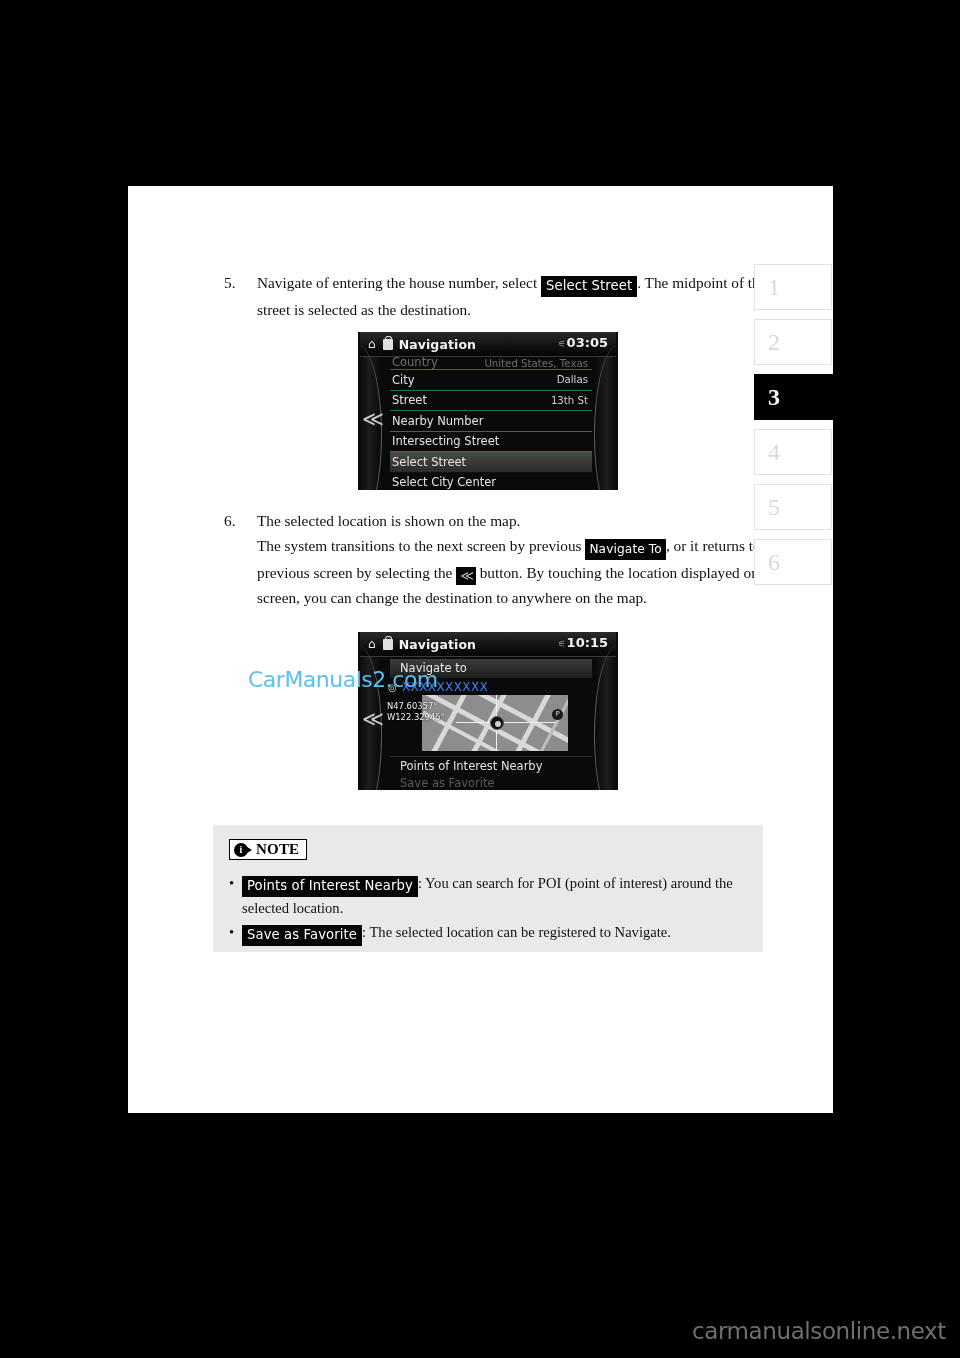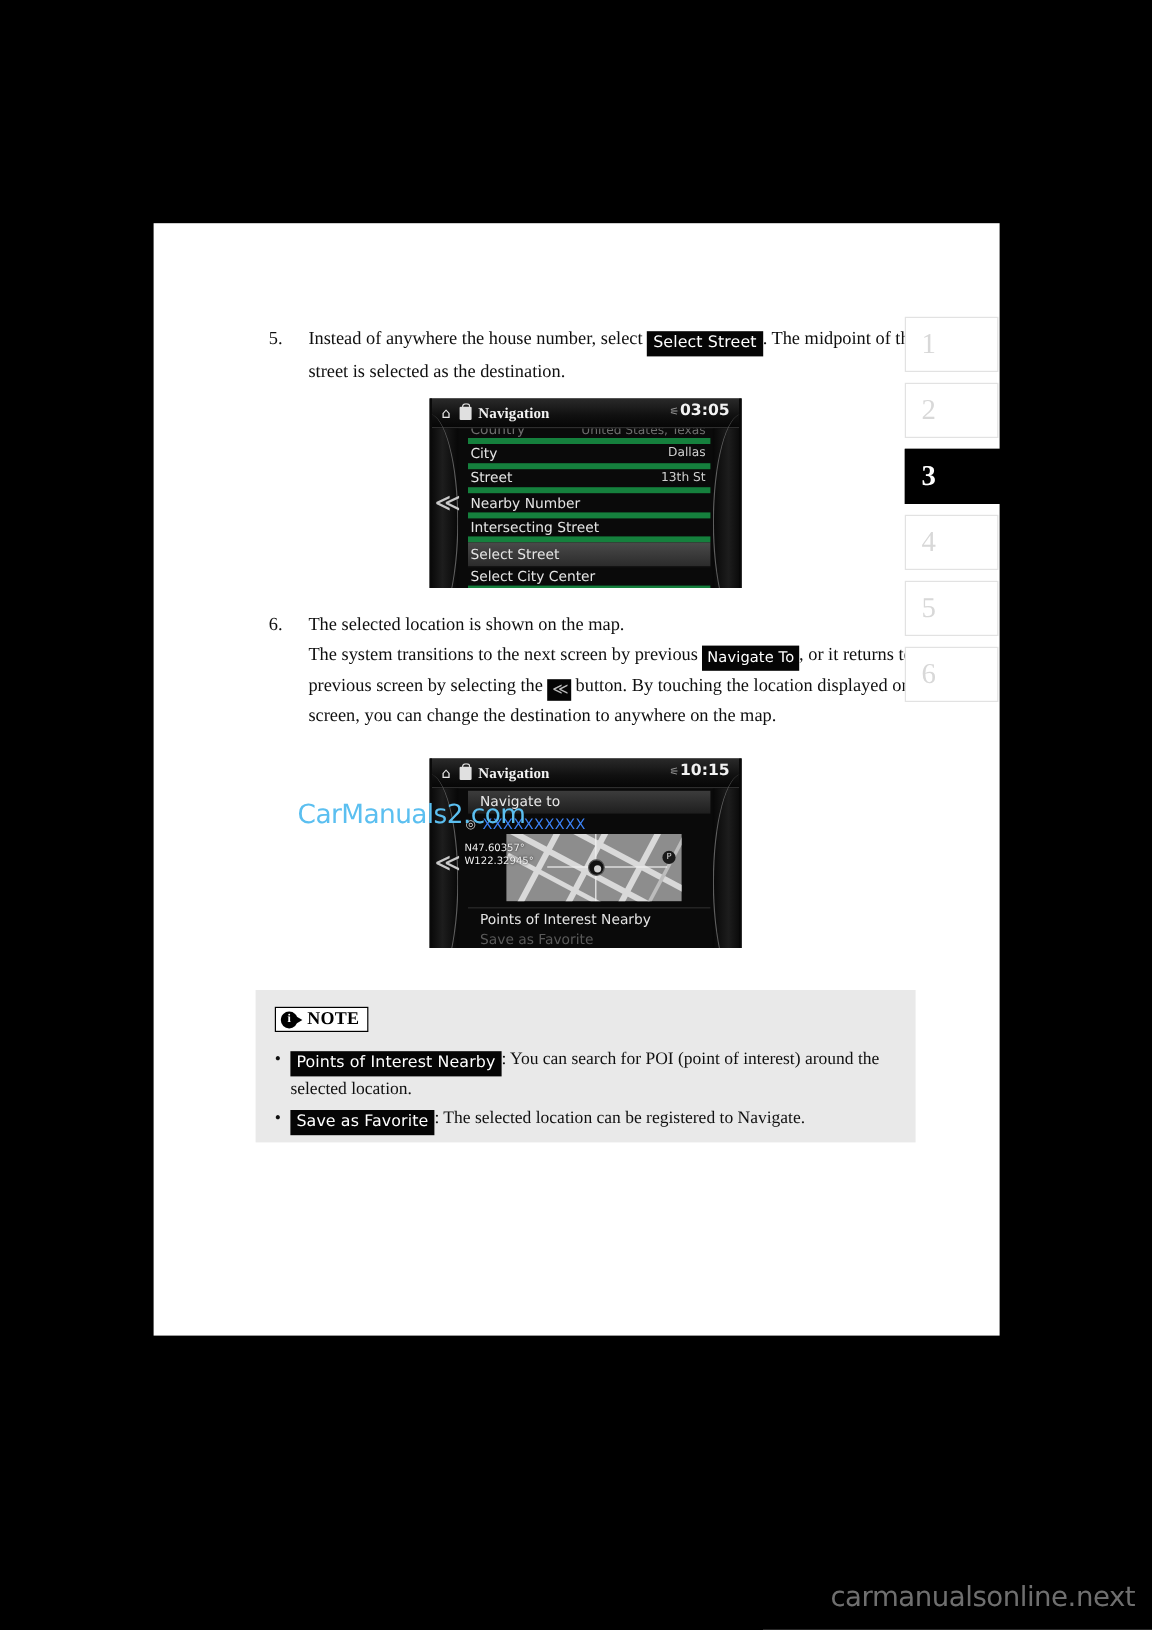--- a/index.html
+++ b/index.html
@@ -95,21 +95,21 @@
   .dev-header {
     position: relative;
     height: 25px;
     background: linear-gradient(#2a2a2a, #101010 60%, #060606);
     display: flex; align-items: center;
     padding: 0 8px;
     border-bottom: 1px solid #3a3a3a;
   }
   .dev-title {
     color: #f2f2f2; font-size: 12.5px; font-weight: bold;
-    margin-left: 6px; letter-spacing: .1px; font-family: Liberation Serif, serif;
+    margin-left: 6px; letter-spacing: .1px;
   }
   .dev-clock {
     position: absolute; right: 8px; top: 3px;
     color: #f2f2f2; font-size: 13px; font-weight: bold;
   }
   .bt-icon {
     position: absolute; right: 50px; top: 7px;
     color: #9a9a9a; font-size: 9px;
   }
   .home-ic { color: #e8e8e8; font-size: 12px; line-height: 1; }
@@ -148,21 +148,21 @@
     color: #c9c9c9; font-size: 21px; line-height: 1;
     letter-spacing: -5px; z-index: 4;
   }
 
   
   .rows { position: absolute; left: 30px; right: 24px; top: 0; }
   .row {
     position: relative;
     height: 20.5px;
     display: flex; align-items: center; justify-content: space-between;
-    border-bottom: 5px solid #15803d;
+    border-bottom: 1px solid #15803d;
     color: #e4e4e4; font-size: 11.5px;
     padding: 0 4px 0 2px;
   }
   .row .val { color: #cfcfcf; font-size: 10.2px; }
   .row.clipped { color: #6e6e6e; height: 13px; overflow: hidden; align-items: flex-end; }
   .row.clipped .val { color: #6e6e6e; }
   .row.selected {
     background: linear-gradient(#4a4a4a,#2b2b2b);
     border-bottom: 1px solid #111;
   }
@@ -297,21 +297,21 @@
   }
 </style>
 </head>
 <body>
 
 <div id="page">
 
   <div class="step" id="step5">
     <div class="step-num">5.</div>
     <div class="step-body">
-      <span>Instead of anywhere the house number, select</span>
+      <span>Navigate of entering the house number, select</span>
       <span class="chip">Select Street</span><span>. The midpoint of the street is selected as the destination.</span>
     </div>
   </div>
 
   <div class="device" id="device1">
     <div class="dev-header">
       <span class="home-ic">⌂</span>
       <span class="bag-ic"></span>
       <span class="dev-title">Navigation</span>
       <span class="bt-icon">⚟</span>

